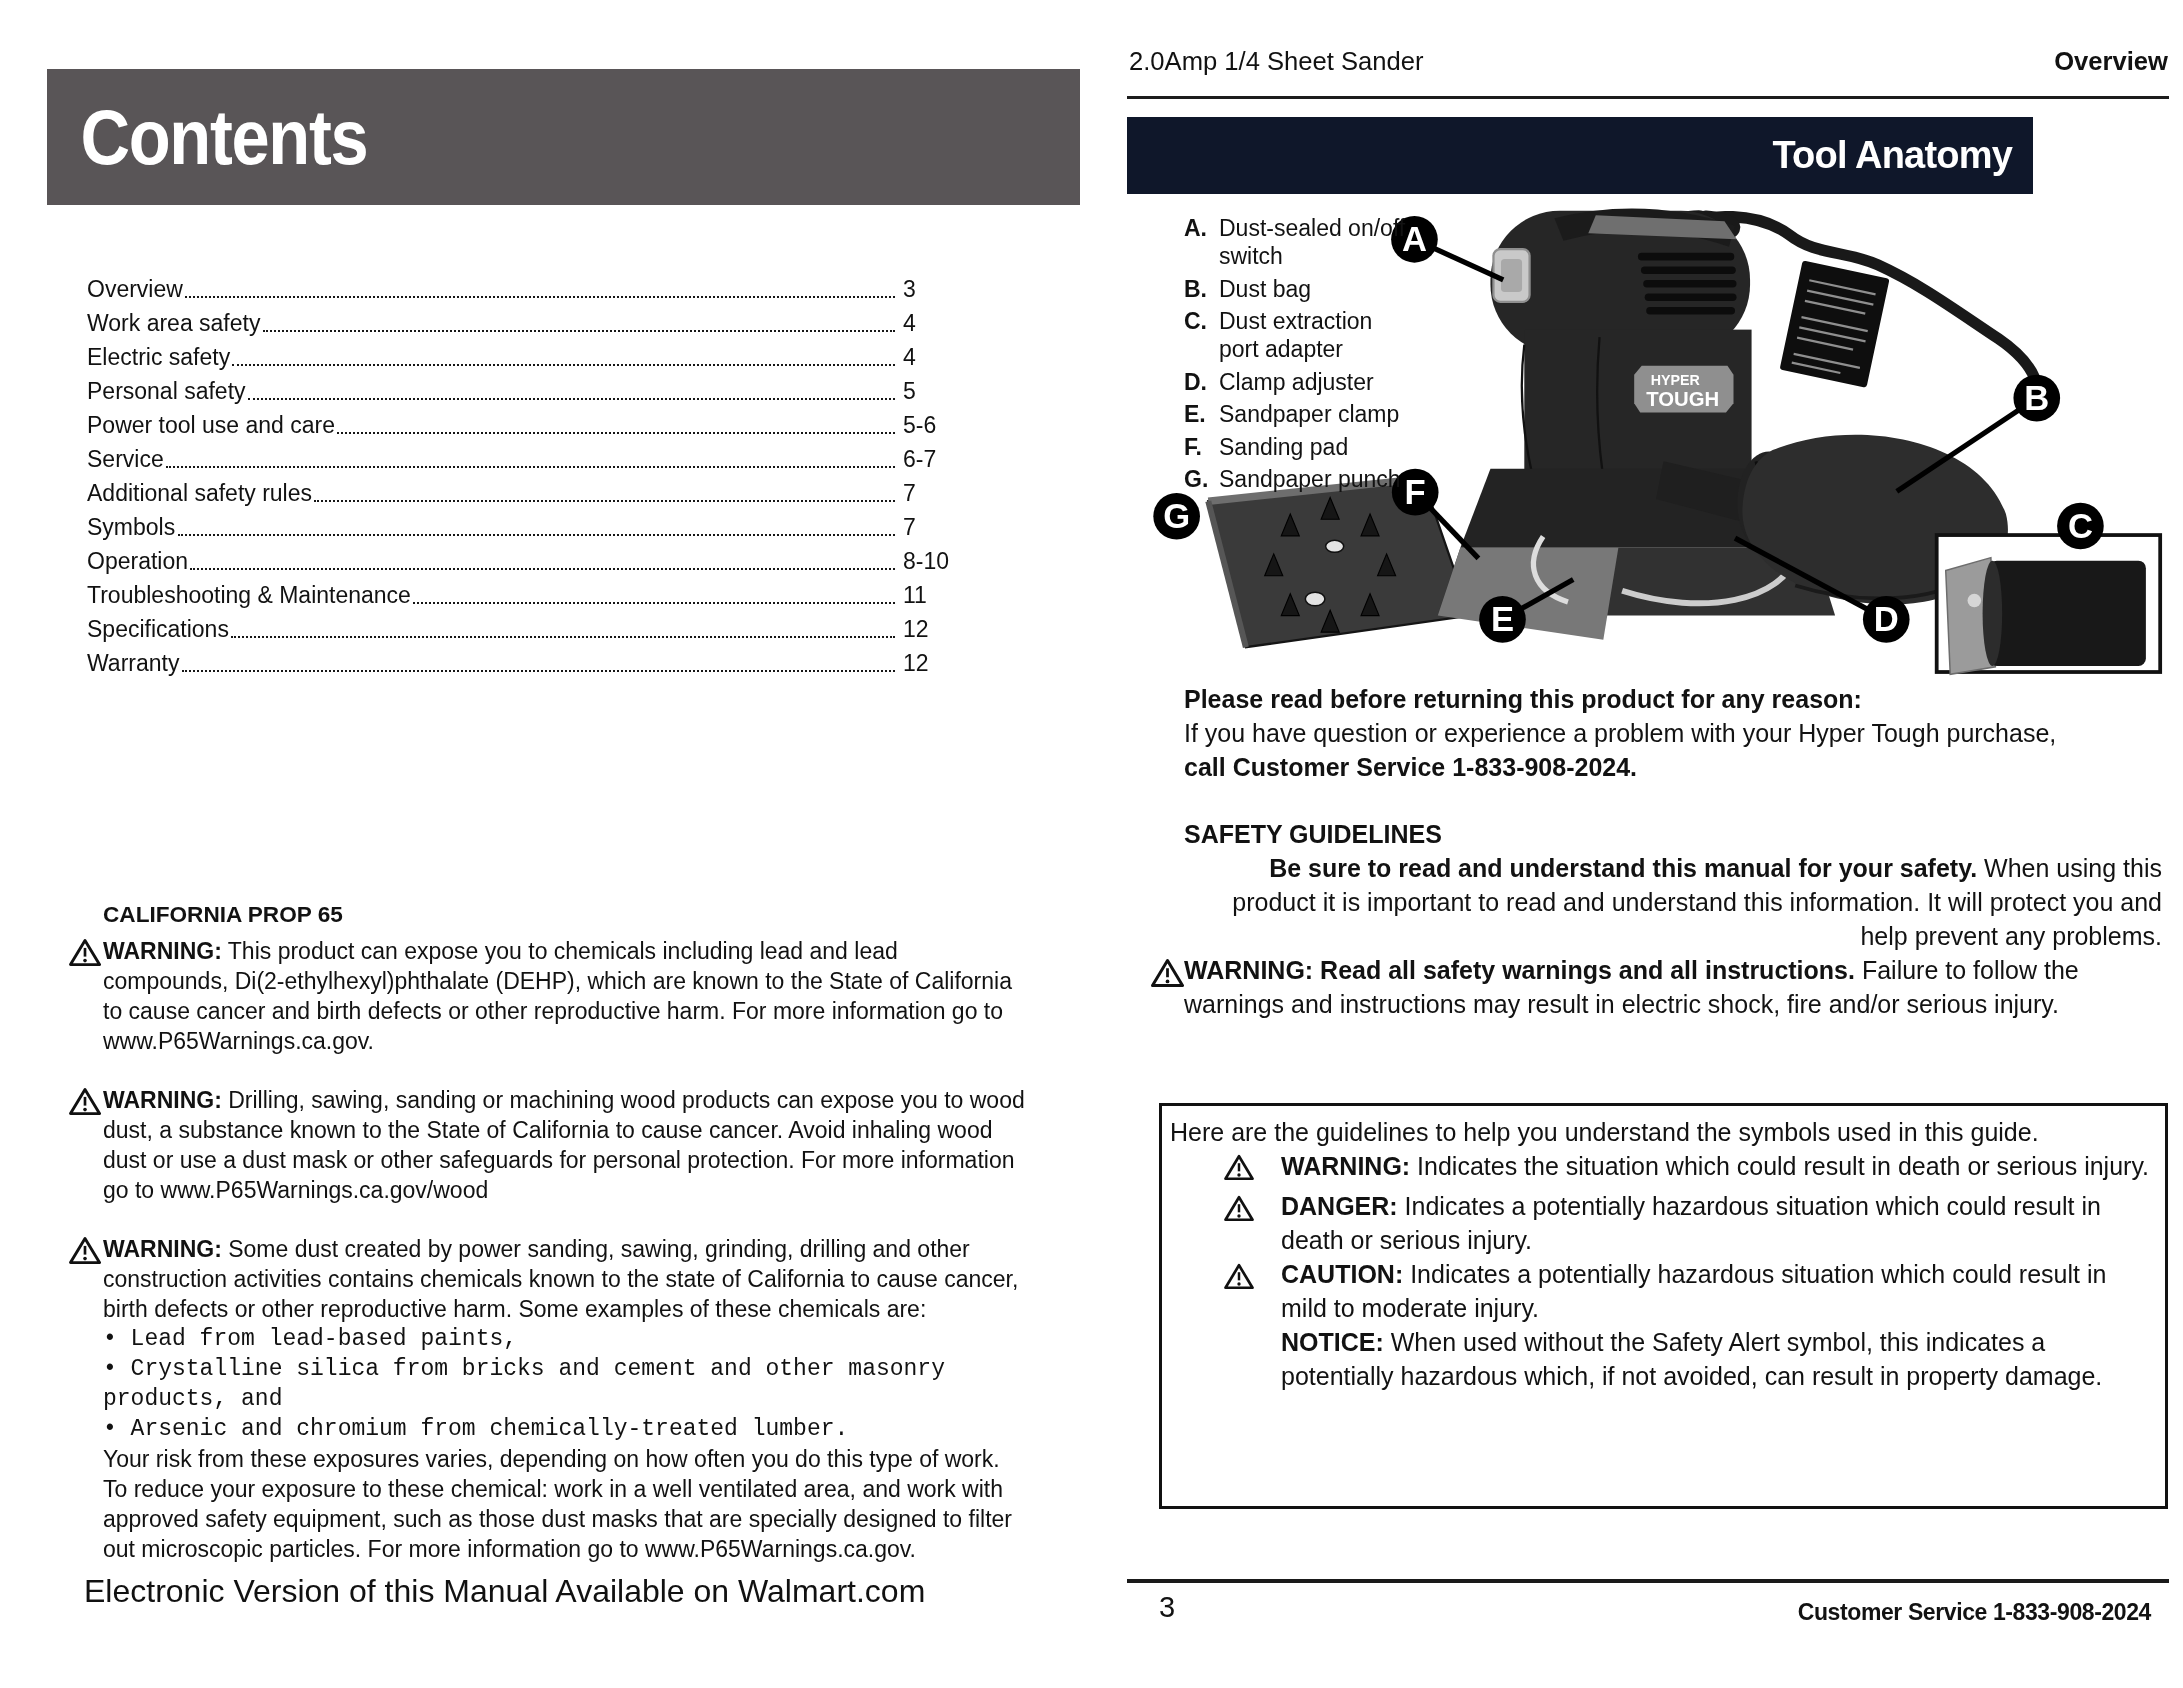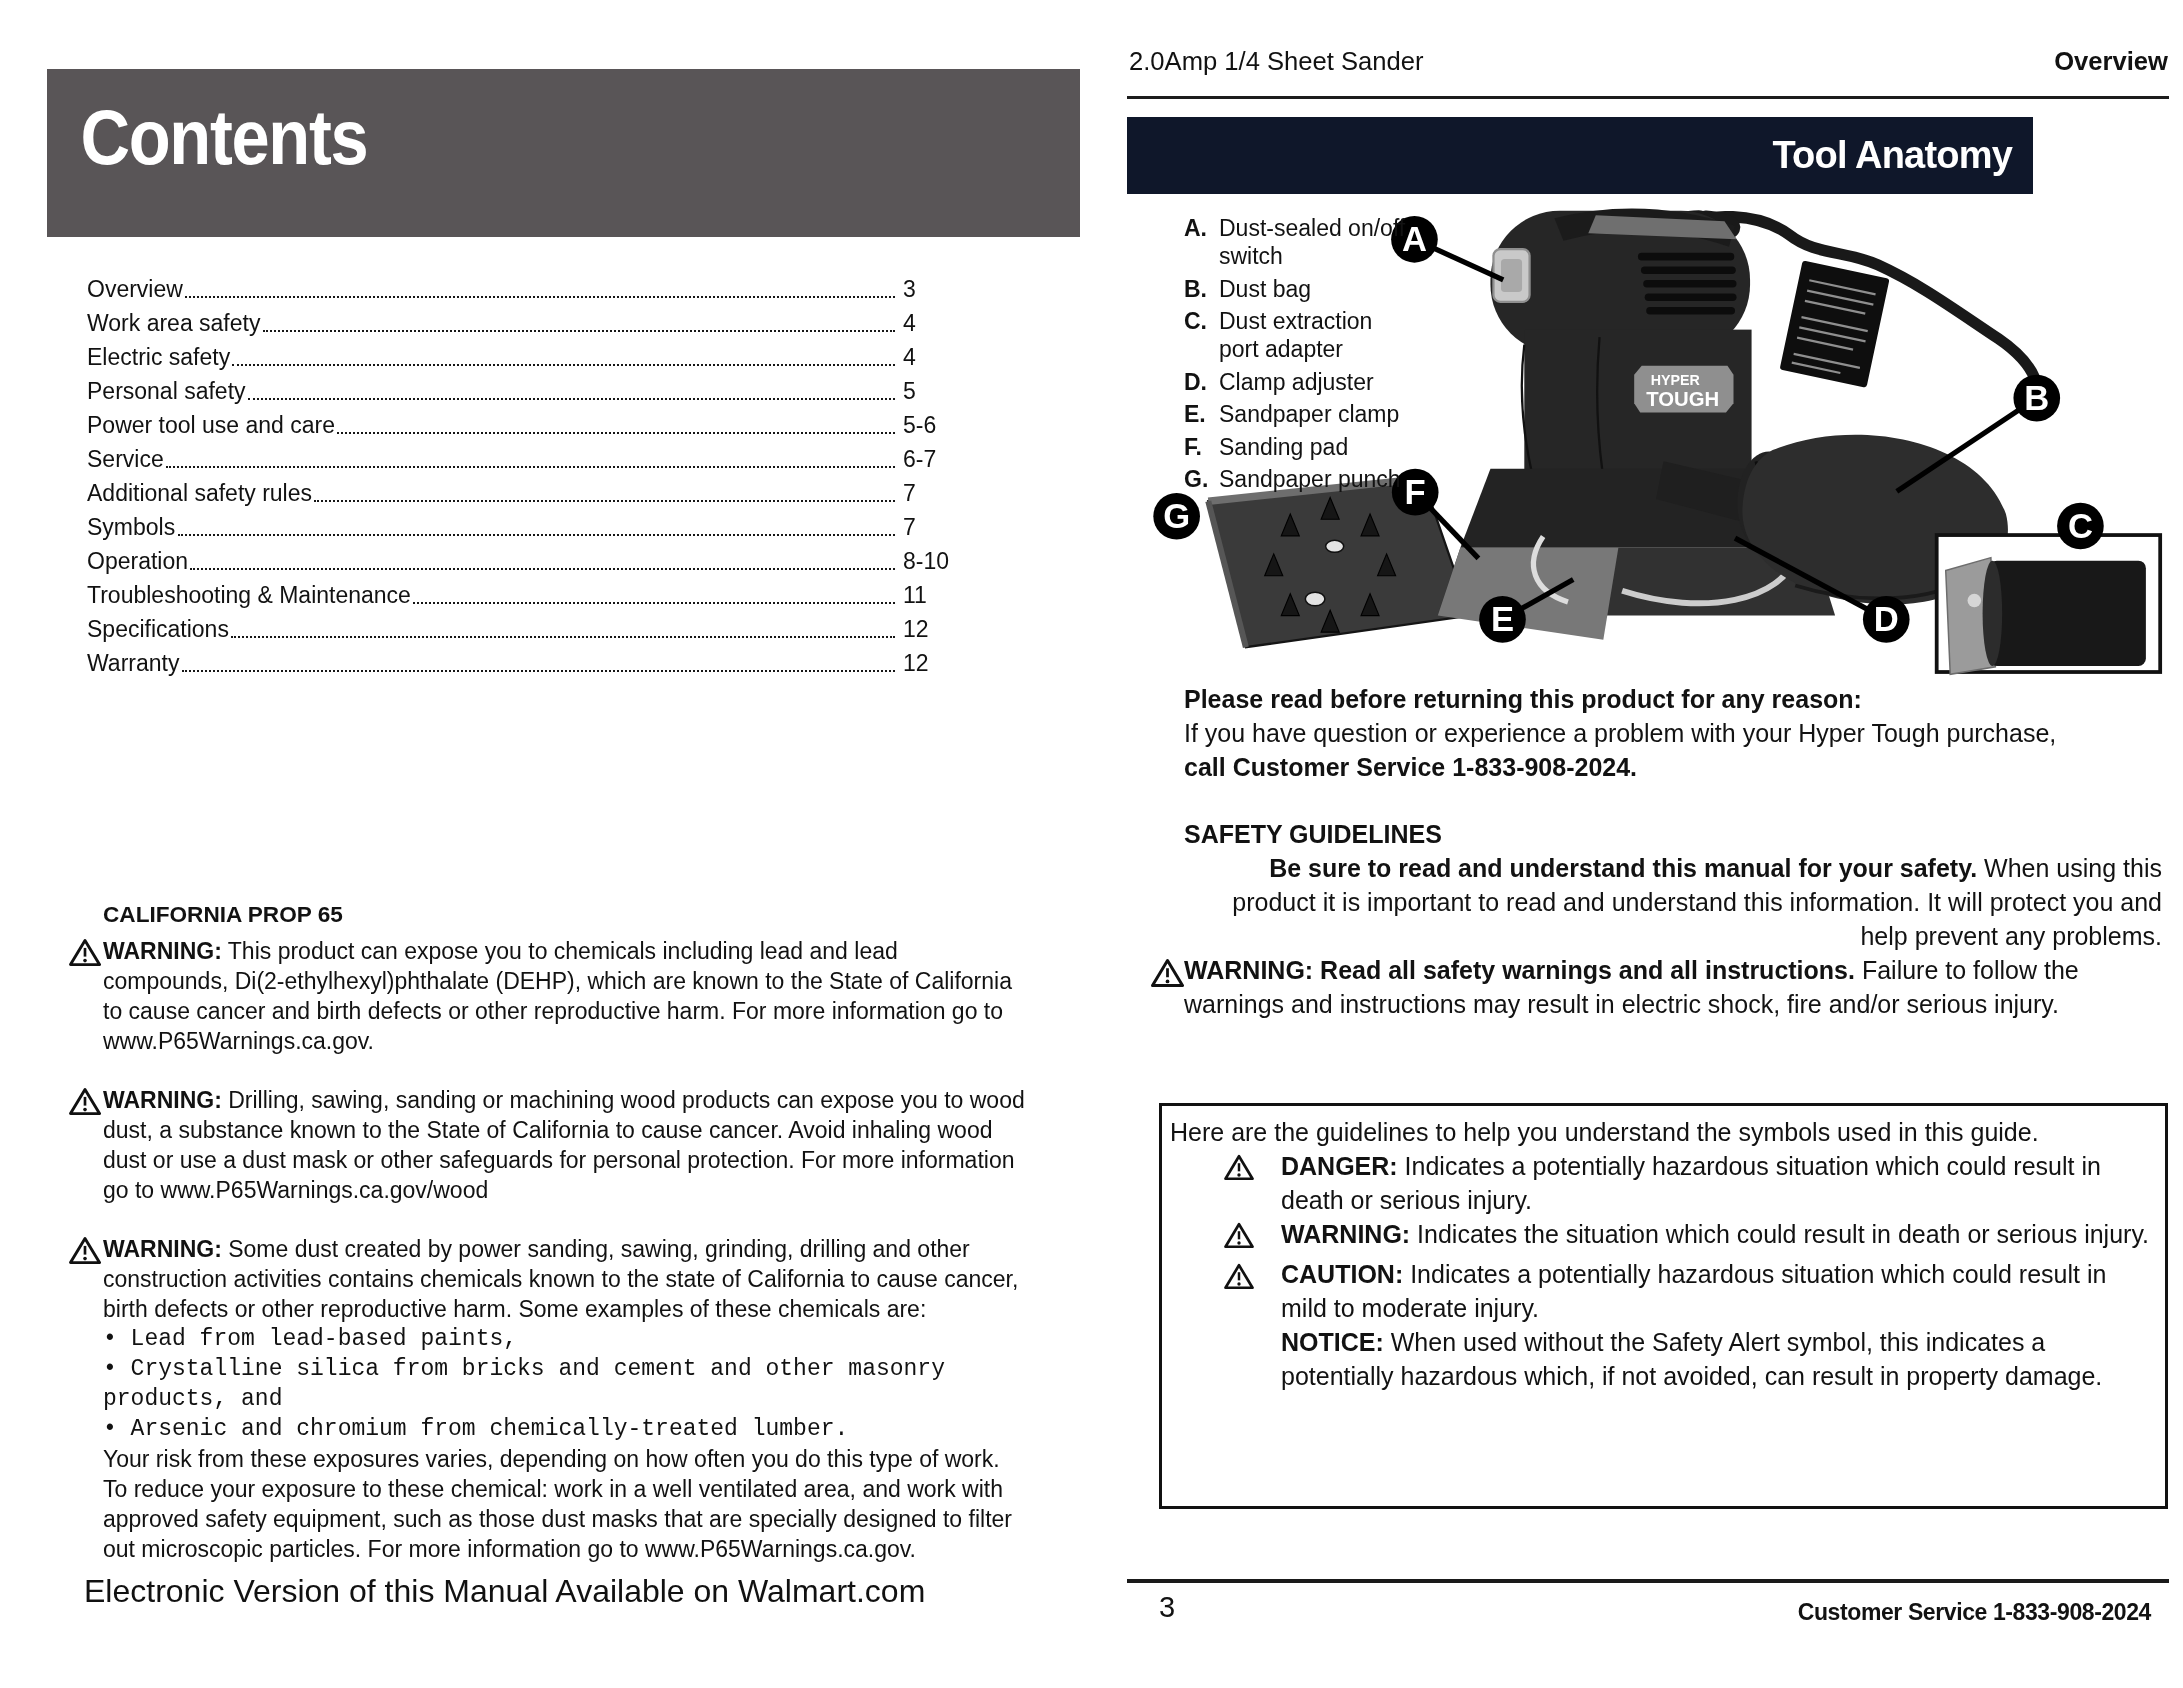--- a/index.html
+++ b/index.html
@@ -1,21 +1,21 @@
 <!DOCTYPE html>
 <html style="font-size:12px"><head>
 <meta charset="utf-8">
 <style>
   html,body{margin:0;padding:0;background:#ffffff;}
   .sheet{
     position:relative;width:2183px;height:1689px;background:#ffffff;
     font-family:"Liberation Sans",sans-serif;color:#121212;overflow:hidden;
   }
   
-  .contents-bar{position:absolute;left:47px;top:69px;width:1033px;height:168px;background:#595557;}
+  .contents-bar{position:absolute;left:47px;top:69px;width:1033px;height:136px;background:#595557;}
   .contents-title{
     color:#ffffff;font-weight:bold;font-size:78px;letter-spacing:-1.5px;
     padding:22.6px 0 0 38px;transform:scaleX(0.88);transform-origin:left center;white-space:nowrap;
   }
   .toc{position:absolute;left:87px;top:269px;width:873px;font-size:23px;}
   .toc-row{display:flex;align-items:flex-end;height:34px;}
   .toc-label{white-space:nowrap;}
   .toc-dots{flex:1;border-bottom:2.6px dotted #161616;margin:0 2.3px 5.3px 2.3px;}
   .toc-page{min-width:57px;padding-left:6px;white-space:nowrap;}
 
@@ -360,29 +360,29 @@
   </section>
 
   <section class="symbols-box">
     <p class="sym-intro" style="margin:0;">Here are the guidelines to help you understand the symbols used in this guide.</p>
     <div class="sym-row">
       <span class="sym-icon"><svg viewBox="0 0 26 24">
             <path d="M13 2 L25 22 H1 Z" fill="none" stroke="#111" stroke-width="2.4" stroke-linejoin="round"></path>
             <rect x="11.9" y="8.2" width="2.2" height="7.2" fill="#111"></rect>
             <circle cx="13" cy="18.7" r="1.5" fill="#111"></circle>
           </svg></span>
-      <span class="sym-text"><b>DANGER:</b><span> Indicates a potentially hazardous situation which could result in death or serious injury.</span></span>
+      <span class="sym-text"><b>WARNING:</b><span> Indicates the situation which could result in death or serious injury.</span></span>
     </div>
     <div class="sym-row">
       <span class="sym-icon"><svg viewBox="0 0 26 24">
             <path d="M13 2 L25 22 H1 Z" fill="none" stroke="#111" stroke-width="2.4" stroke-linejoin="round"></path>
             <rect x="11.9" y="8.2" width="2.2" height="7.2" fill="#111"></rect>
             <circle cx="13" cy="18.7" r="1.5" fill="#111"></circle>
           </svg></span>
-      <span class="sym-text"><b>WARNING:</b><span> Indicates the situation which could result in death or serious injury.</span></span>
+      <span class="sym-text"><b>DANGER:</b><span> Indicates a potentially hazardous situation which could result in death or serious injury.</span></span>
     </div>
     <div class="sym-row">
       <span class="sym-icon"><svg viewBox="0 0 26 24">
             <path d="M13 2 L25 22 H1 Z" fill="none" stroke="#111" stroke-width="2.4" stroke-linejoin="round"></path>
             <rect x="11.9" y="8.2" width="2.2" height="7.2" fill="#111"></rect>
             <circle cx="13" cy="18.7" r="1.5" fill="#111"></circle>
           </svg></span>
       <span class="sym-text"><b>CAUTION:</b><span> Indicates a potentially hazardous situation which could result in mild to moderate injury.</span></span>
     </div>
     <div class="sym-row">

